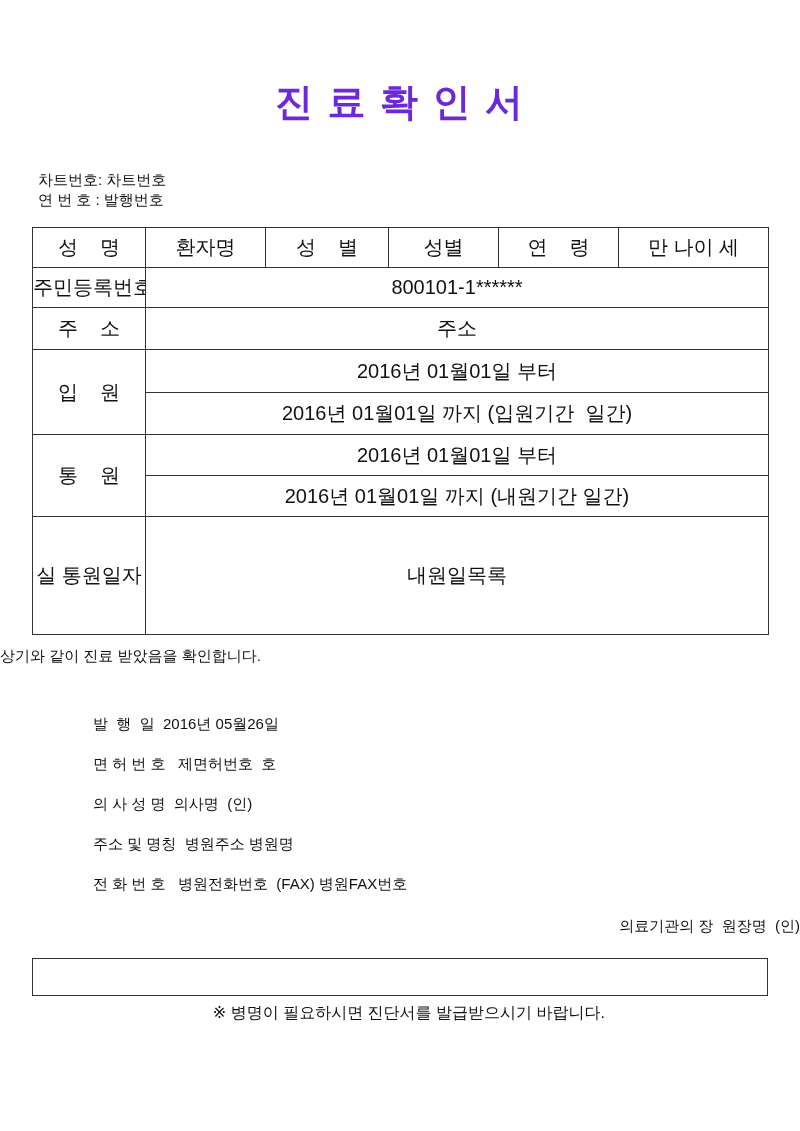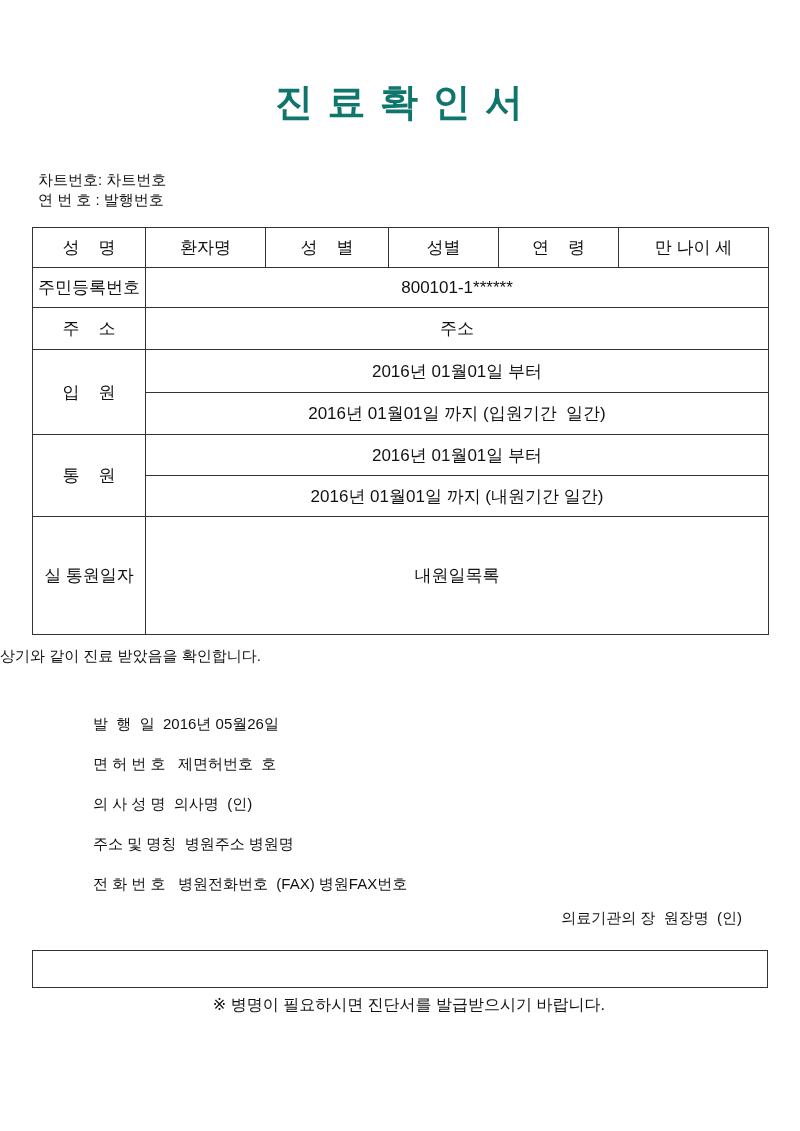--- a/index.html
+++ b/index.html
@@ -13,37 +13,37 @@
     overflow: hidden;
   }
   .doc-title {
     margin-top: 80px;
     text-align: center;
     font-size: 38px;
     font-weight: bold;
     letter-spacing: 2px;
     line-height: 44px;
     white-space: pre;
-    color: #0f766e;
+    color: #6d28d9;
   }
   .chart-info {
     margin: 46px 0 12px 38px;
     font-size: 15px;
     line-height: 20px;
   }
   .chart-info div { white-space: pre; }
   table.cert-table {
     border-collapse: collapse;
     table-layout: fixed;
     width: 736px;
     margin: 17px 0 0 32px;
   }
   table.cert-table td {
     border: 1.5px solid #333;
-    font-size: 17px;
+    font-size: 20px;
     text-align: center;
     vertical-align: middle;
     white-space: pre;
     padding: 0;
     overflow: hidden;
   }
   td.wide-val { padding-right: 130px; }
   td.date-val { text-align: left; padding-left: 127px; }
   td.left-val { text-align: left; padding-left: 3px; }
   .confirm-line {
@@ -55,22 +55,21 @@
   }
   .issue-block {
     margin: 38px 0 0 93px;
     font-size: 15px;
   }
   .issue-block div {
     line-height: 40px;
     white-space: pre;
   }
   .director-line {
-    margin-top: 4px;
-    padding-right: 58px;
+    margin-top: 12px;
     text-align: right;
     font-size: 15px;
     line-height: 20px;
     white-space: pre;
   }
   .notice-box {
     margin: 22px 32px 12px 32px;
     height: 36px;
     border: 1.5px solid #333;
     text-align: center;

